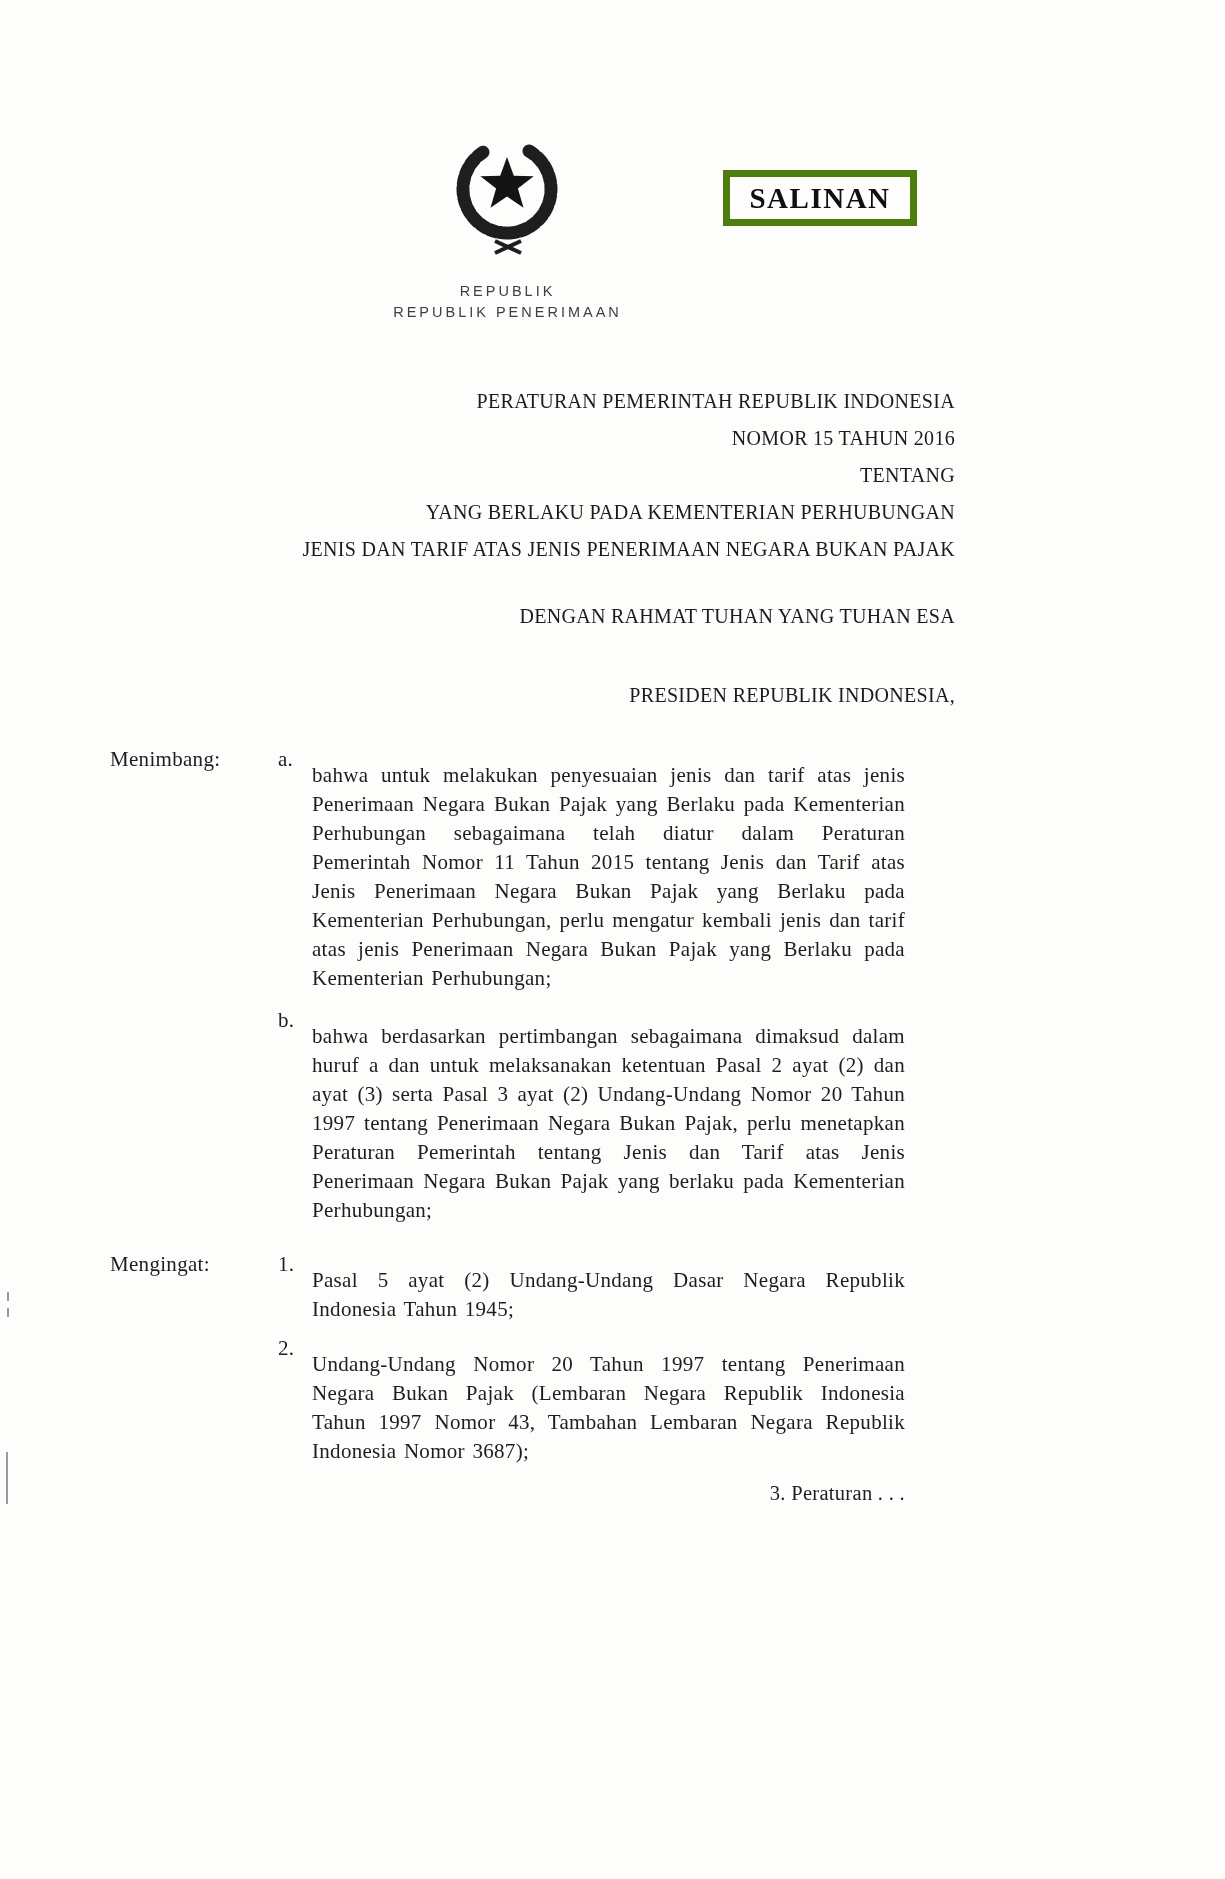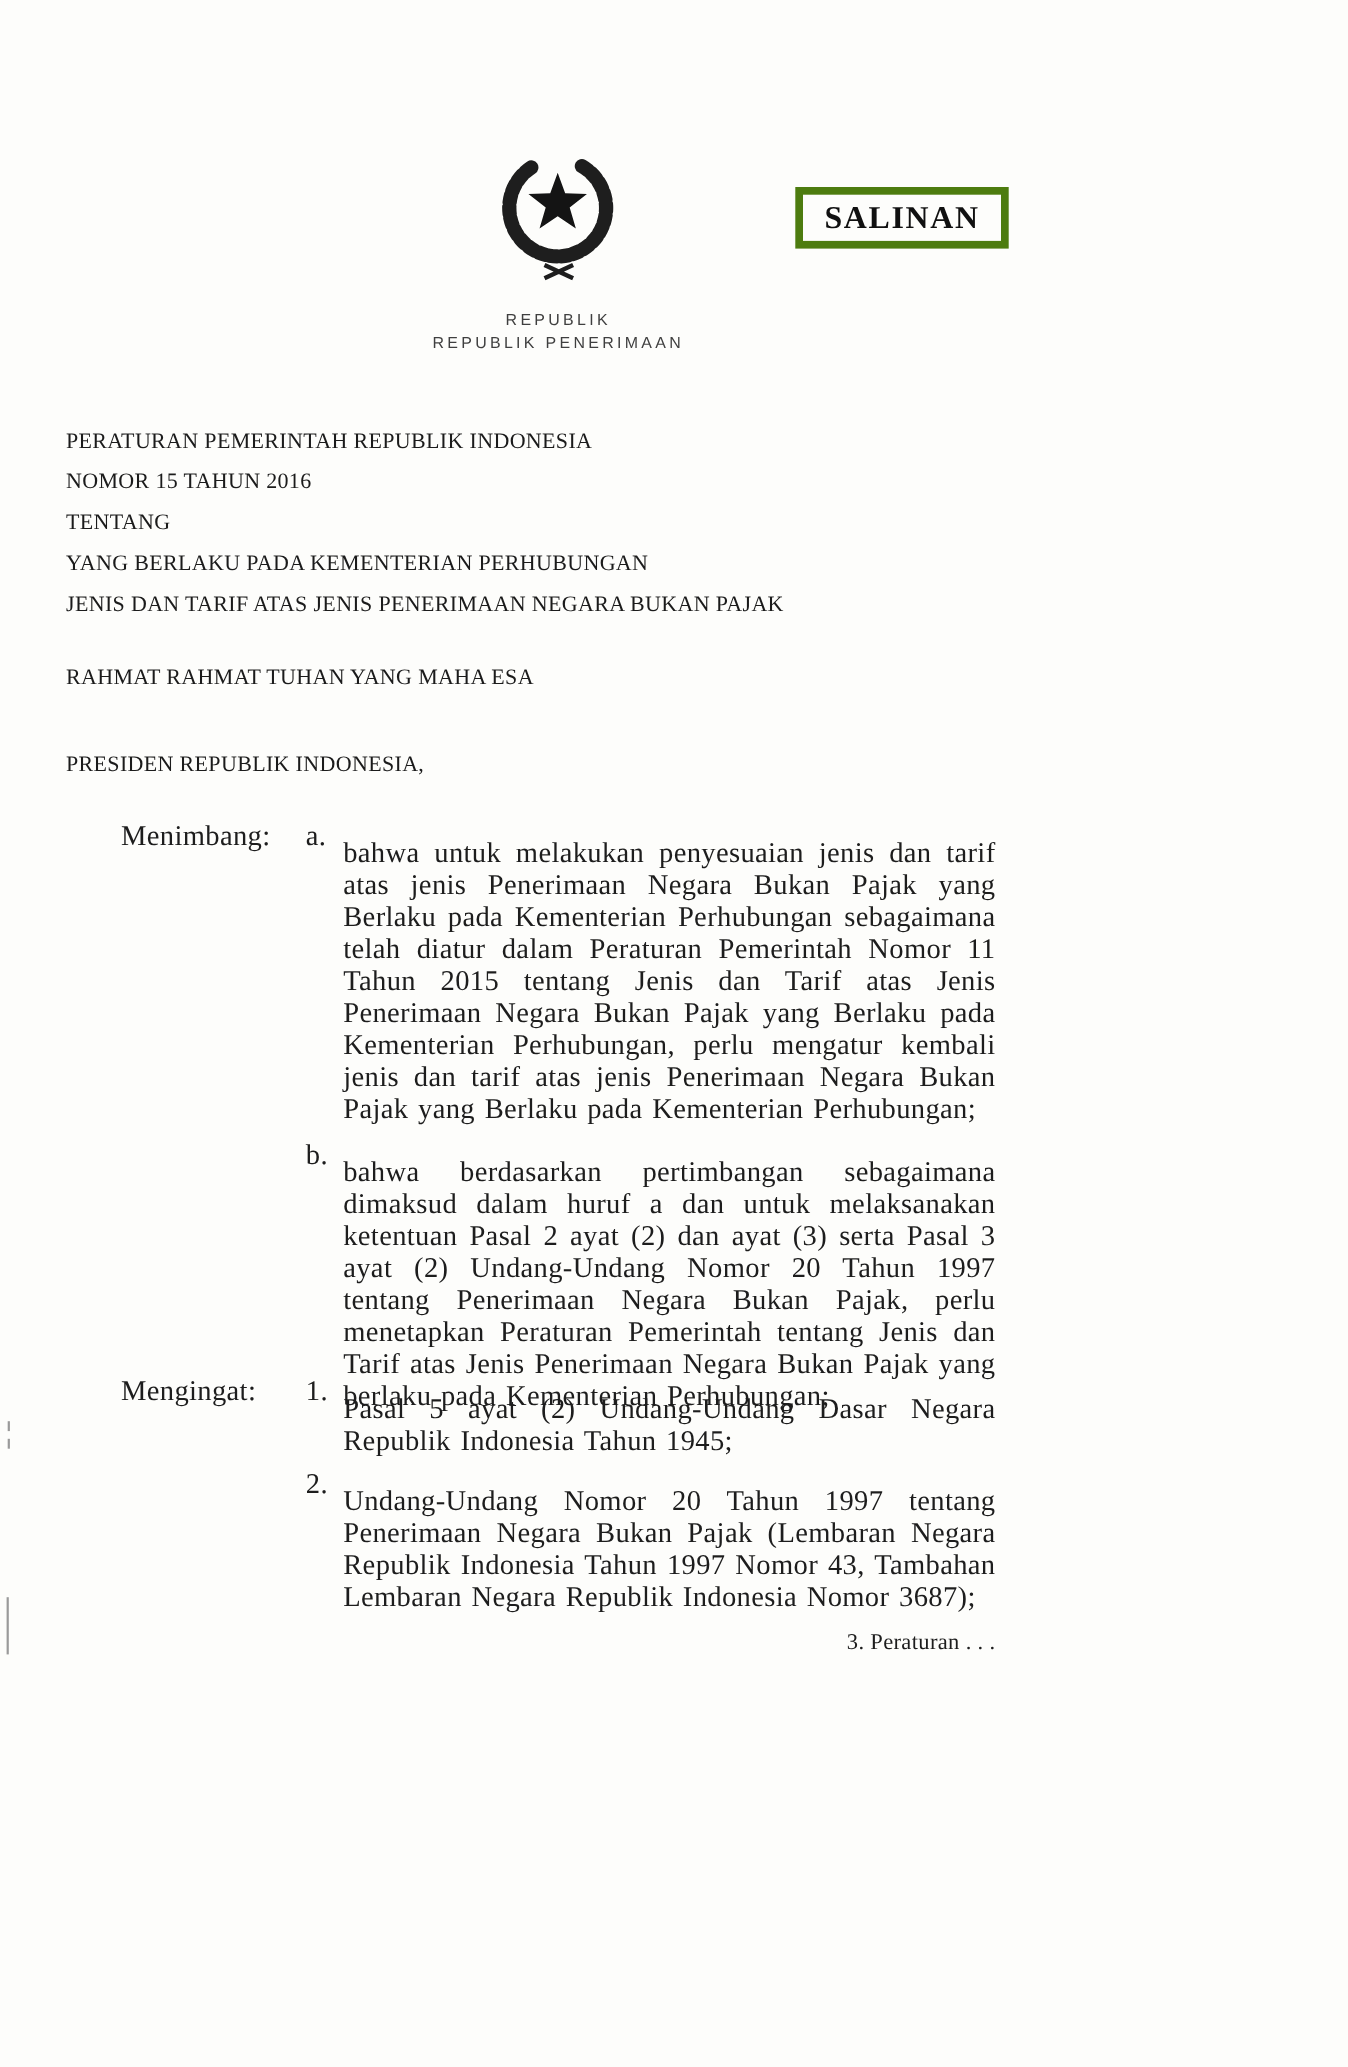--- a/index.html
+++ b/index.html
@@ -47,34 +47,34 @@
     font-size: 29px;
     letter-spacing: 1.5px;
     color: #101010;
     background: #fdfdfb;
   }
   .title-block {
     position: absolute;
     left: 60px;
     top: 383px;
     width: 895px;
-    text-align: left;
+    text-align: right;
     font-size: 20px;
     line-height: 37px;
     letter-spacing: 0.3px;
     color: #1b1b1b;
   }
   .title-invocation { margin-top: 30px; }
   .title-authority  { margin-top: 42px; }
   .section {
     position: absolute;
     left: 110px;
     width: 795px;
     display: flex;
-    font-size: 26px;
+    font-size: 21px;
     line-height: 29px;
     letter-spacing: 0.3px;
     word-spacing: 2px;
   }
   .section-menimbang { top: 745px; }
   .section-mengingat { top: 1250px; }
   .section-label {
     width: 168px;
     flex: 0 0 168px;
   }
@@ -127,21 +127,21 @@
     <div>REPUBLIK</div>
     <div>REPUBLIK PENERIMAAN</div>
   </div>
 
   <div class="title-block">
     <div class="title-line">PERATURAN PEMERINTAH REPUBLIK INDONESIA</div>
     <div class="title-line">NOMOR 15 TAHUN 2016</div>
     <div class="title-line">TENTANG</div>
     <div class="title-line">YANG BERLAKU PADA KEMENTERIAN PERHUBUNGAN</div>
     <div class="title-line">JENIS DAN TARIF ATAS JENIS PENERIMAAN NEGARA BUKAN PAJAK</div>
-    <div class="title-line title-invocation">RAHMAT RAHMAT TUHAN YANG MAHA ESA</div>
+    <div class="title-line title-invocation">DENGAN RAHMAT TUHAN YANG TUHAN ESA</div>
     <div class="title-line title-authority">PRESIDEN REPUBLIK INDONESIA,</div>
   </div>
 
   <div class="section section-menimbang">
     <div class="section-label">Menimbang:</div>
     <div class="section-items">
       <div class="item">
         <div class="item-marker">a.</div>
         <div class="item-text">bahwa untuk melakukan penyesuaian jenis dan tarif atas jenis Penerimaan Negara Bukan Pajak yang Berlaku pada Kementerian Perhubungan sebagaimana telah diatur dalam Peraturan Pemerintah Nomor 11 Tahun 2015 tentang Jenis dan Tarif atas Jenis Penerimaan Negara Bukan Pajak yang Berlaku pada Kementerian Perhubungan, perlu mengatur kembali jenis dan tarif atas jenis Penerimaan Negara Bukan Pajak yang Berlaku pada Kementerian Perhubungan;</div>
       </div>

